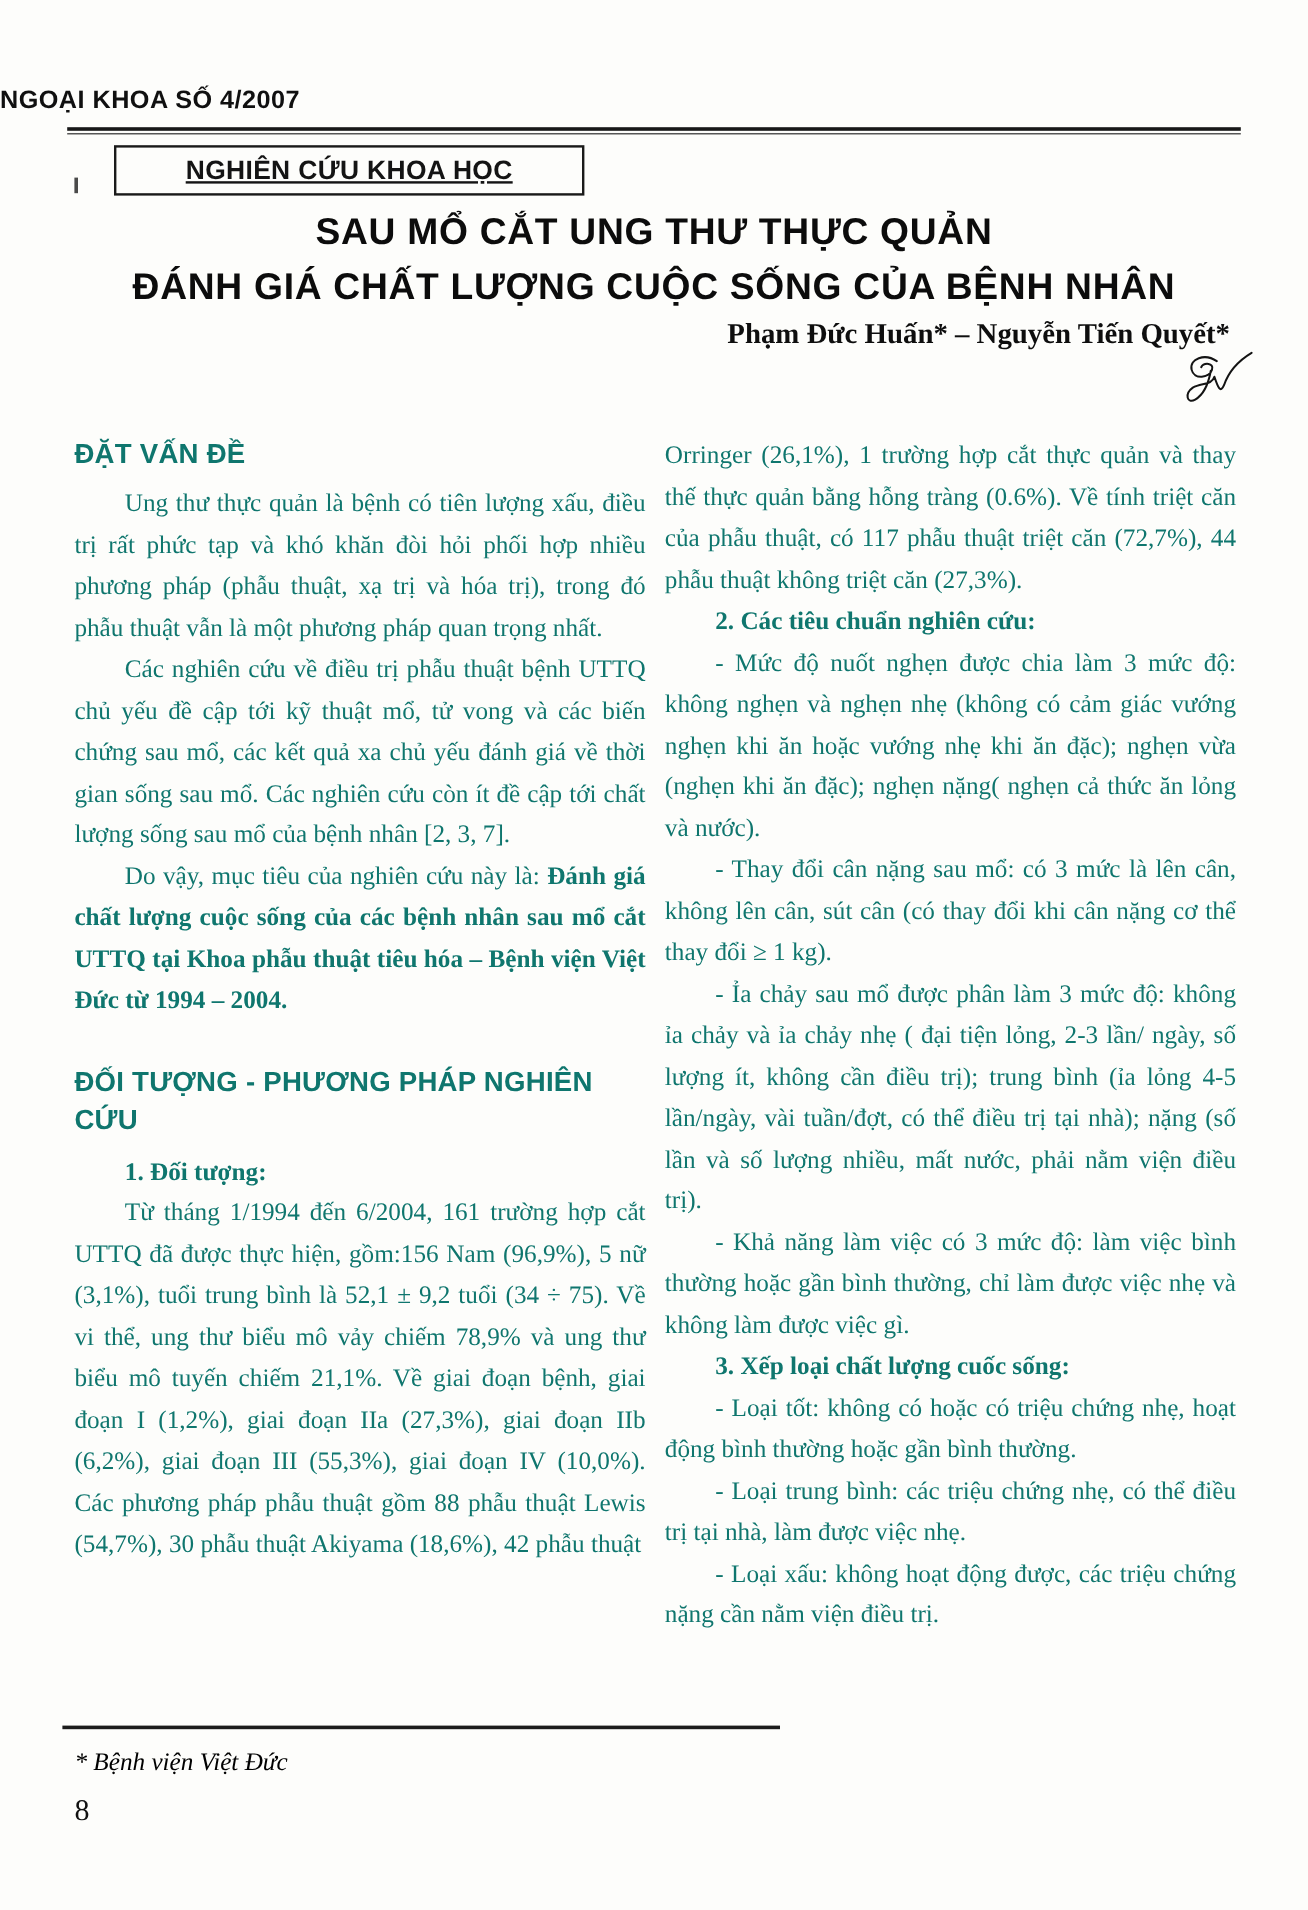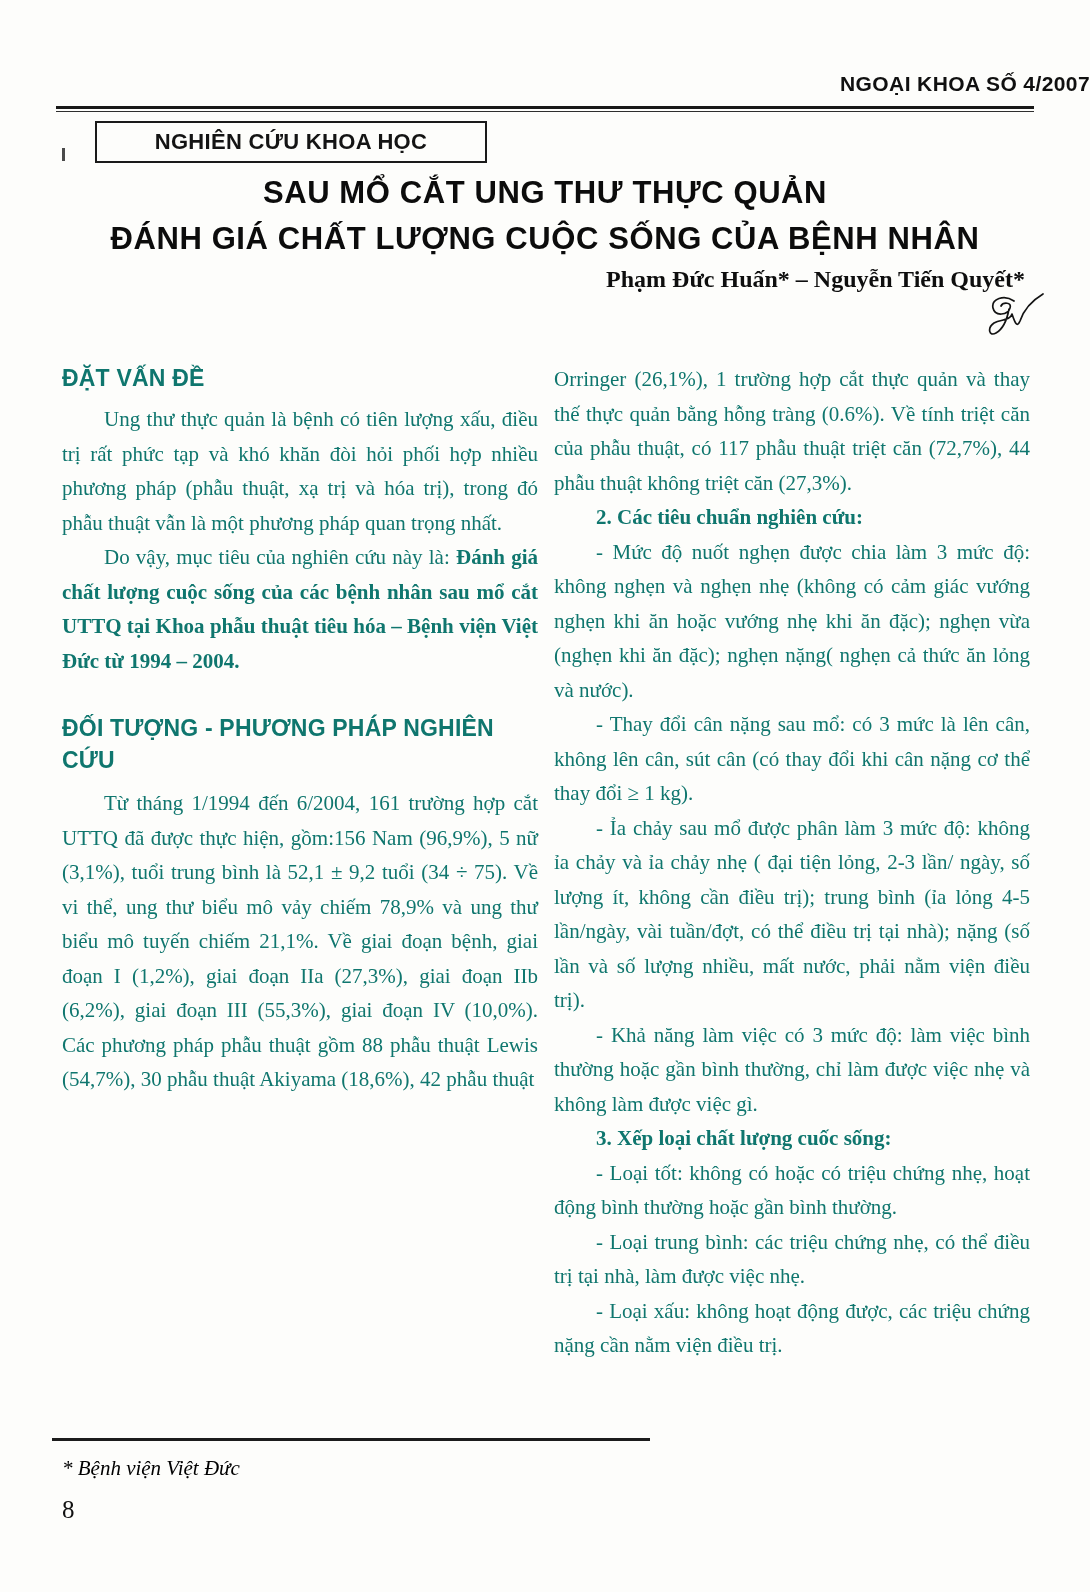--- a/index.html
+++ b/index.html
@@ -9,21 +9,21 @@
     height: 1592px;
     margin: 0 auto;
     background: #fdfdfb;
     color: #141414;
     overflow: hidden;
   }
   
   .journal-header {
     position: absolute;
     top: 72px; left: 0; width: 100%;
-    text-align: right;
+    text-align: left;
     font-family: "Liberation Sans", sans-serif;
     font-weight: bold;
     font-size: 21px;
     letter-spacing: 0.4px;
     color: #101010;
   }
   .top-rule {
     position: absolute;
     top: 106px; left: 56px; width: 978px;
   }
@@ -33,20 +33,21 @@
     position: absolute;
     top: 121px; left: 95px;
     width: 388px; height: 38px;
     border: 2px solid #1a1a1a;
     display: flex; align-items: center; justify-content: center;
     font-family: "Liberation Sans", sans-serif;
     font-weight: bold;
     font-size: 22px;
     letter-spacing: 0.3px;
     background: #fdfdfb;
+    text-decoration: underline;
   }
   .scan-tick {
     position: absolute;
     top: 148px; left: 62px;
     width: 3px; height: 13px;
     background: #4a4a4a;
   }
   
   .article-title {
     position: absolute;
@@ -159,22 +160,24 @@
                M25 17 C23 28 19 37 12 41 C5 45 3 36 10 31 C17 27 26 29 28 22
                M28 22 C31 31 33 36 36 29 C40 17 49 8 59 2" stroke="#141414" fill="none" stroke-width="1.7" stroke-linecap="round"></path>
     </svg>
   </div>
 
   <div class="columns">
 
     <div class="col">
       <h2 class="sans-heading">ĐẶT VẤN ĐỀ</h2>
       <p class="indent">Ung thư thực quản là bệnh có tiên lượng xấu, điều trị rất phức tạp và khó khăn đòi hỏi phối hợp nhiều phương pháp (phẫu thuật, xạ trị và hóa trị), trong đó phẫu thuật vẫn là một phương pháp quan trọng nhất.</p>
+      <p class="indent">Các nghiên cứu về  điều trị phẫu thuật bệnh UTTQ chủ yếu đề cập tới kỹ thuật mổ, tử vong và các biến chứng sau mổ, các kết quả xa chủ yếu đánh giá về thời gian sống sau mổ. Các nghiên cứu còn ít đề cập tới chất lượng sống sau mổ của bệnh nhân [2, 3, 7].</p>
       <p class="indent"><span>Do vậy, mục tiêu của nghiên cứu này là: </span><span class="emphasis">Đánh giá chất lượng cuộc sống của các bệnh nhân sau mổ cắt UTTQ tại Khoa phẫu thuật tiêu hóa – Bệnh viện Việt Đức từ 1994 – 2004.</span></p>
       <h2 class="sans-heading methods">ĐỐI TƯỢNG - PHƯƠNG PHÁP NGHIÊN CỨU</h2>
+      <p class="serif-sub">1. Đối tượng:</p>
       <p class="indent">Từ tháng 1/1994 đến 6/2004, 161 trường hợp cắt UTTQ đã được thực hiện, gồm:156 Nam (96,9%), 5 nữ (3,1%), tuổi trung bình là 52,1 ± 9,2 tuổi (34 ÷ 75). Về vi thể, ung thư biểu mô vảy chiếm 78,9% và ung thư biểu mô tuyến chiếm 21,1%. Về giai đoạn bệnh, giai đoạn I (1,2%), giai đoạn IIa (27,3%), giai đoạn IIb (6,2%), giai đoạn III (55,3%), giai đoạn IV (10,0%). Các phương pháp phẫu thuật  gồm 88 phẫu thuật Lewis (54,7%), 30 phẫu thuật Akiyama (18,6%), 42 phẫu thuật</p>
     </div>
 
     <div class="col">
       <p>Orringer (26,1%), 1 trường hợp cắt thực quản và thay thế thực quản bằng hỗng tràng (0.6%). Về tính triệt căn của phẫu thuật, có 117 phẫu thuật triệt căn (72,7%), 44 phẫu thuật không triệt căn (27,3%).</p>
       <p class="serif-sub">2. Các tiêu chuẩn nghiên cứu:</p>
       <p class="indent">-   Mức độ nuốt nghẹn được chia làm 3 mức độ: không nghẹn và nghẹn nhẹ (không có cảm giác vướng nghẹn khi ăn hoặc vướng nhẹ khi ăn đặc); nghẹn vừa (nghẹn khi ăn đặc); nghẹn nặng( nghẹn cả thức ăn lỏng và nước).</p>
       <p class="indent">-   Thay đổi cân nặng sau mổ: có 3 mức là lên cân, không lên cân, sút cân (có thay đổi khi cân nặng cơ thể thay đổi ≥ 1 kg).</p>
       <p class="indent">-   Ỉa chảy sau mổ được phân làm 3 mức độ: không ỉa chảy và ỉa chảy nhẹ ( đại tiện lỏng, 2-3 lần/ ngày, số lượng ít, không cần điều trị); trung bình (ỉa lỏng 4-5 lần/ngày, vài tuần/đợt, có thể điều trị tại nhà); nặng (số lần và số lượng nhiều, mất nước, phải nằm viện điều trị).</p>
       <p class="indent">-   Khả năng làm việc có 3 mức độ: làm việc bình thường hoặc gần bình thường, chỉ làm được việc nhẹ và không làm được việc gì.</p>

